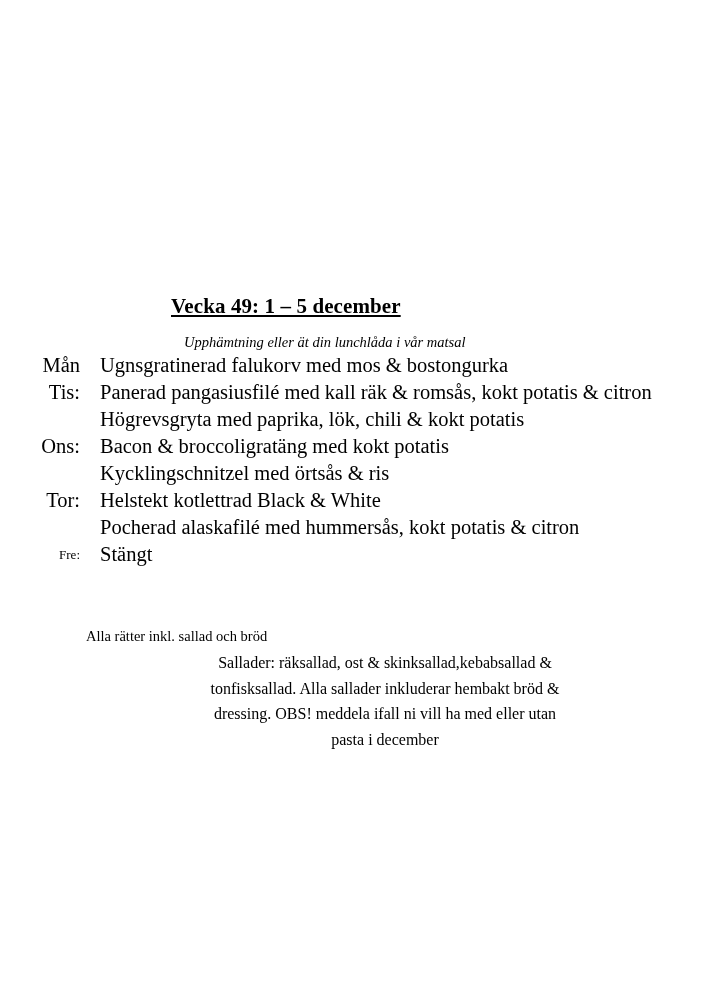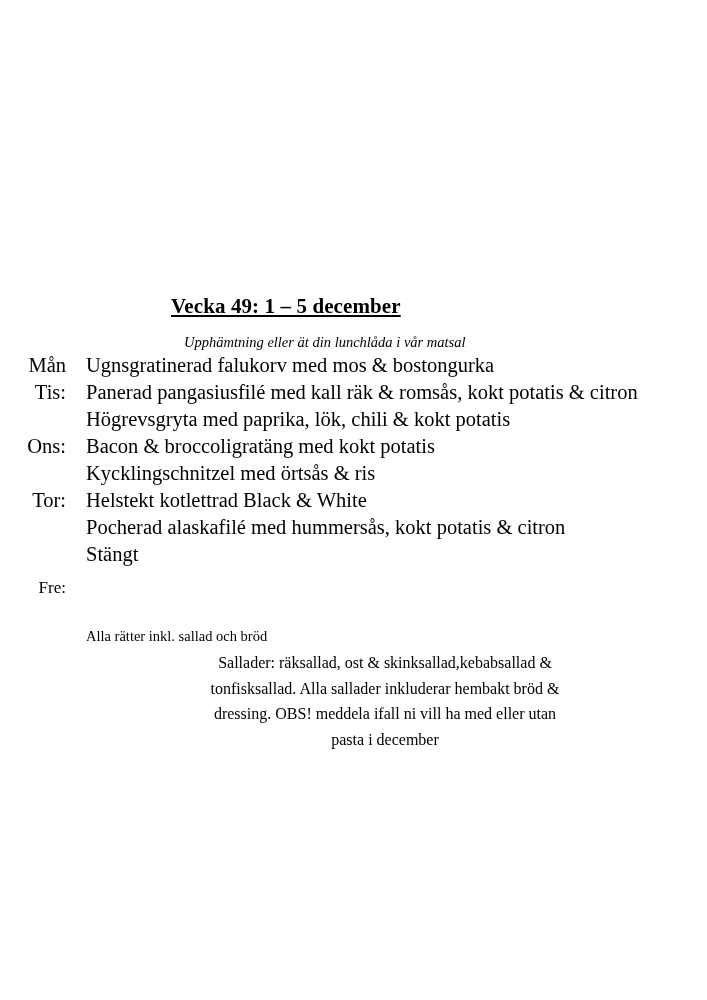--- a/index.html
+++ b/index.html
@@ -68,24 +68,24 @@
     line-height: 27px;
   }
   .day-label {
     flex: 0 0 66px;
     width: 66px;
     text-align: right;
     font-size: 20.5px;
     line-height: 27px;
     padding-right: 0;
     white-space: nowrap;
+    padding-left: 14px;
   }
   .day-label.indented {
-    font-size: 17px;
-    margin-top: 33px;
+    font-size: 13px;
   }
   .dishes {
     flex: 1 1 auto;
     padding-left: 20px;
     min-width: 0;
   }
   .dish {
     font-size: 20.5px;
     line-height: 27px;
     white-space: normal;

